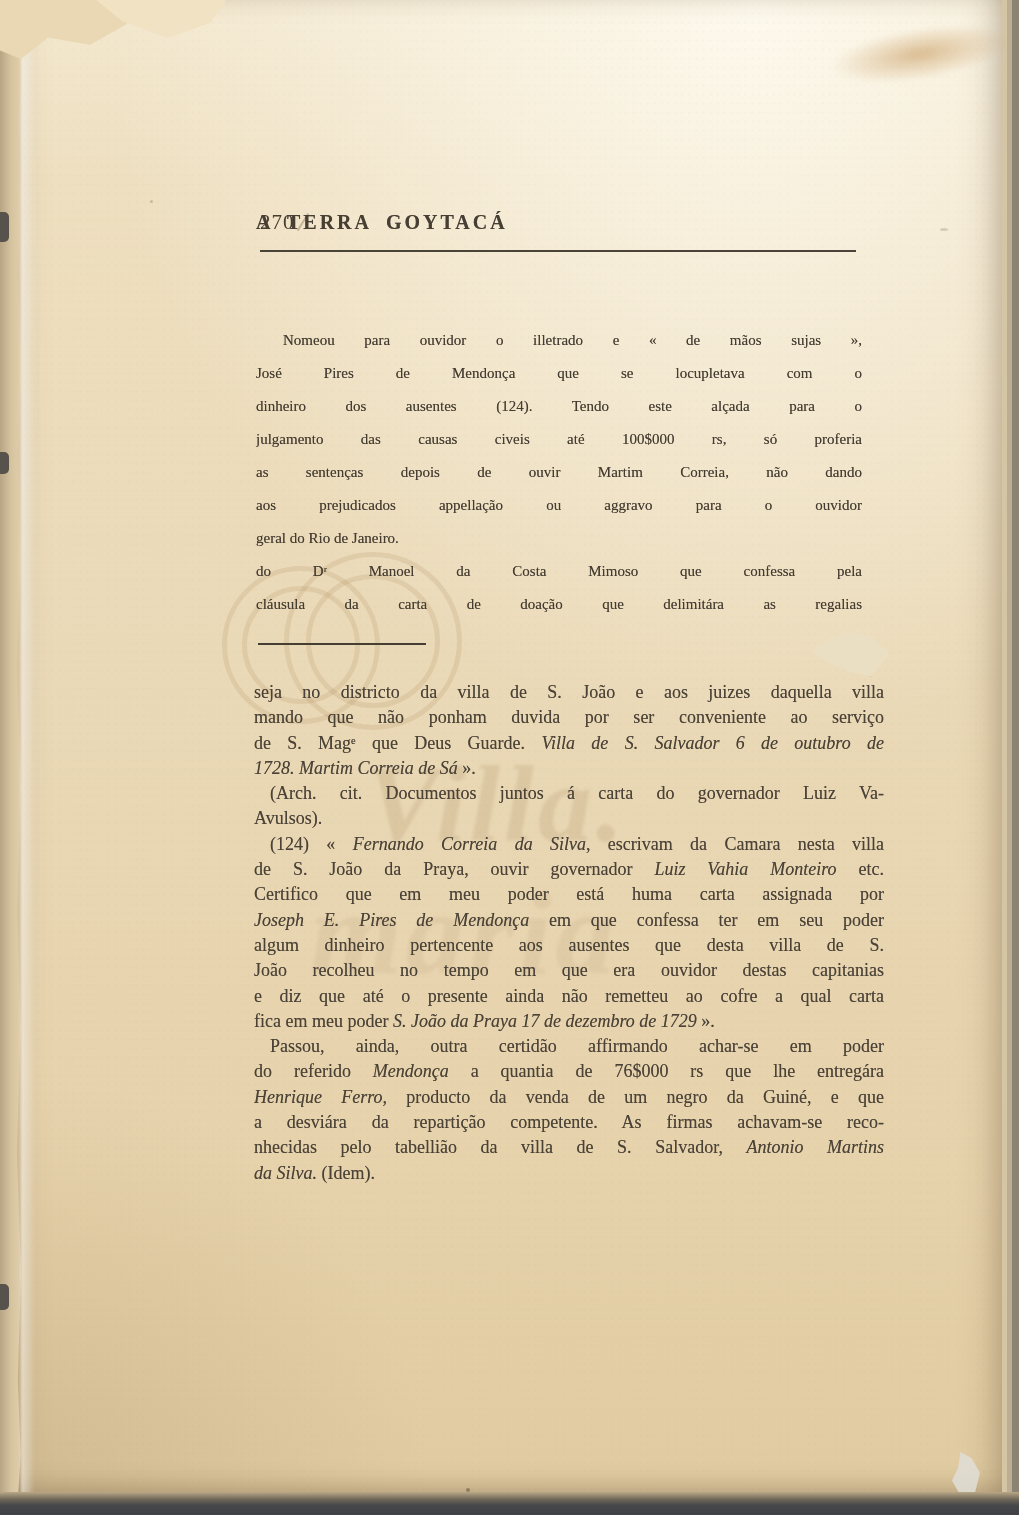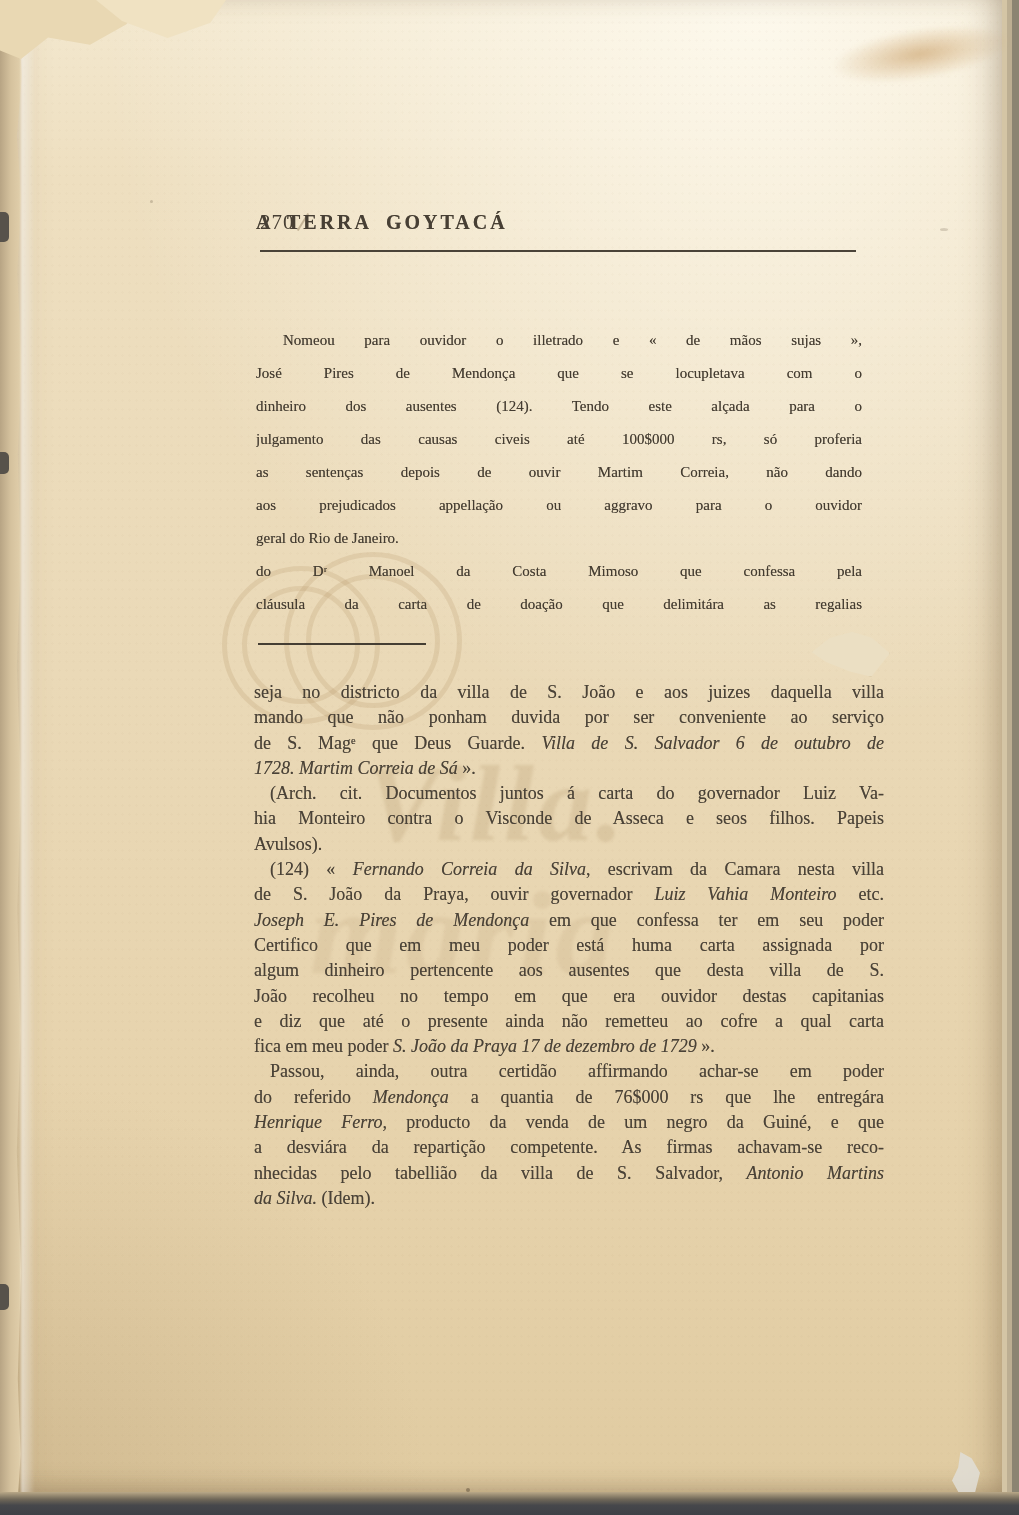--- a/index.html
+++ b/index.html
@@ -184,26 +184,25 @@
       </div>
 
     <div class="fnrule"></div>
 
     <div class="fnotes">
         <div class="fline just"><span>seja no districto da villa de S. João e aos juizes daquella villa</span></div>
         <div class="fline just"><span>mando que não ponham duvida por ser conveniente ao serviço</span></div>
         <div class="fline just"><span>de S. Magᵉ que Deus Guarde. </span><span class="it">Villa de S. Salvador 6 de outubro de</span></div>
         <div class="fline"><span class="it">1728. Martim Correia de Sá</span><span> ».</span></div>
         <div class="fline just ind"><span>(Arch. cit. Documentos juntos á carta do governador Luiz Va-</span></div>
-        <div class="fline just"><span>hia Monteiro contra o Visconde de Asseca e seos filhos. Papeis</span></div>
         <div class="fline"><span>Avulsos).</span></div>
         <div class="fline just ind"><span>(124) « </span><span class="it">Fernando Correia da Silva</span><span>, escrivam da Camara nesta villa</span></div>
         <div class="fline just"><span>de S. João da Praya, ouvir governador </span><span class="it">Luiz Vahia Monteiro</span><span> etc.</span></div>
+        <div class="fline just"><span>Certifico que em meu poder está huma carta assignada por</span></div>
         <div class="fline just"><span class="it">Joseph E. Pires de Mendonça</span><span> em que confessa ter em seu poder</span></div>
-        <div class="fline just"><span>Certifico que em meu poder está huma carta assignada por</span></div>
         <div class="fline just"><span>algum dinheiro pertencente aos ausentes que desta villa de S.</span></div>
         <div class="fline just"><span>João recolheu no tempo em que era ouvidor destas capitanias</span></div>
         <div class="fline just"><span>e diz que até o presente ainda não remetteu ao cofre a qual carta</span></div>
         <div class="fline"><span>fica em meu poder </span><span class="it">S. João da Praya 17 de dezembro de 1729</span><span> ».</span></div>
         <div class="fline just ind"><span>Passou, ainda, outra certidão affirmando achar-se em poder</span></div>
         <div class="fline just"><span>do referido </span><span class="it">Mendonça</span><span> a quantia de 76$000 rs que lhe entregára</span></div>
         <div class="fline just"><span class="it">Henrique Ferro,</span><span> producto da venda de um negro da Guiné, e que</span></div>
         <div class="fline just"><span>a desviára da repartição competente. As firmas achavam-se reco-</span></div>
         <div class="fline just"><span>nhecidas pelo tabellião da villa de S. Salvador, </span><span class="it">Antonio Martins</span></div>
         <div class="fline"><span class="it">da Silva.</span><span> (Idem).</span></div>

